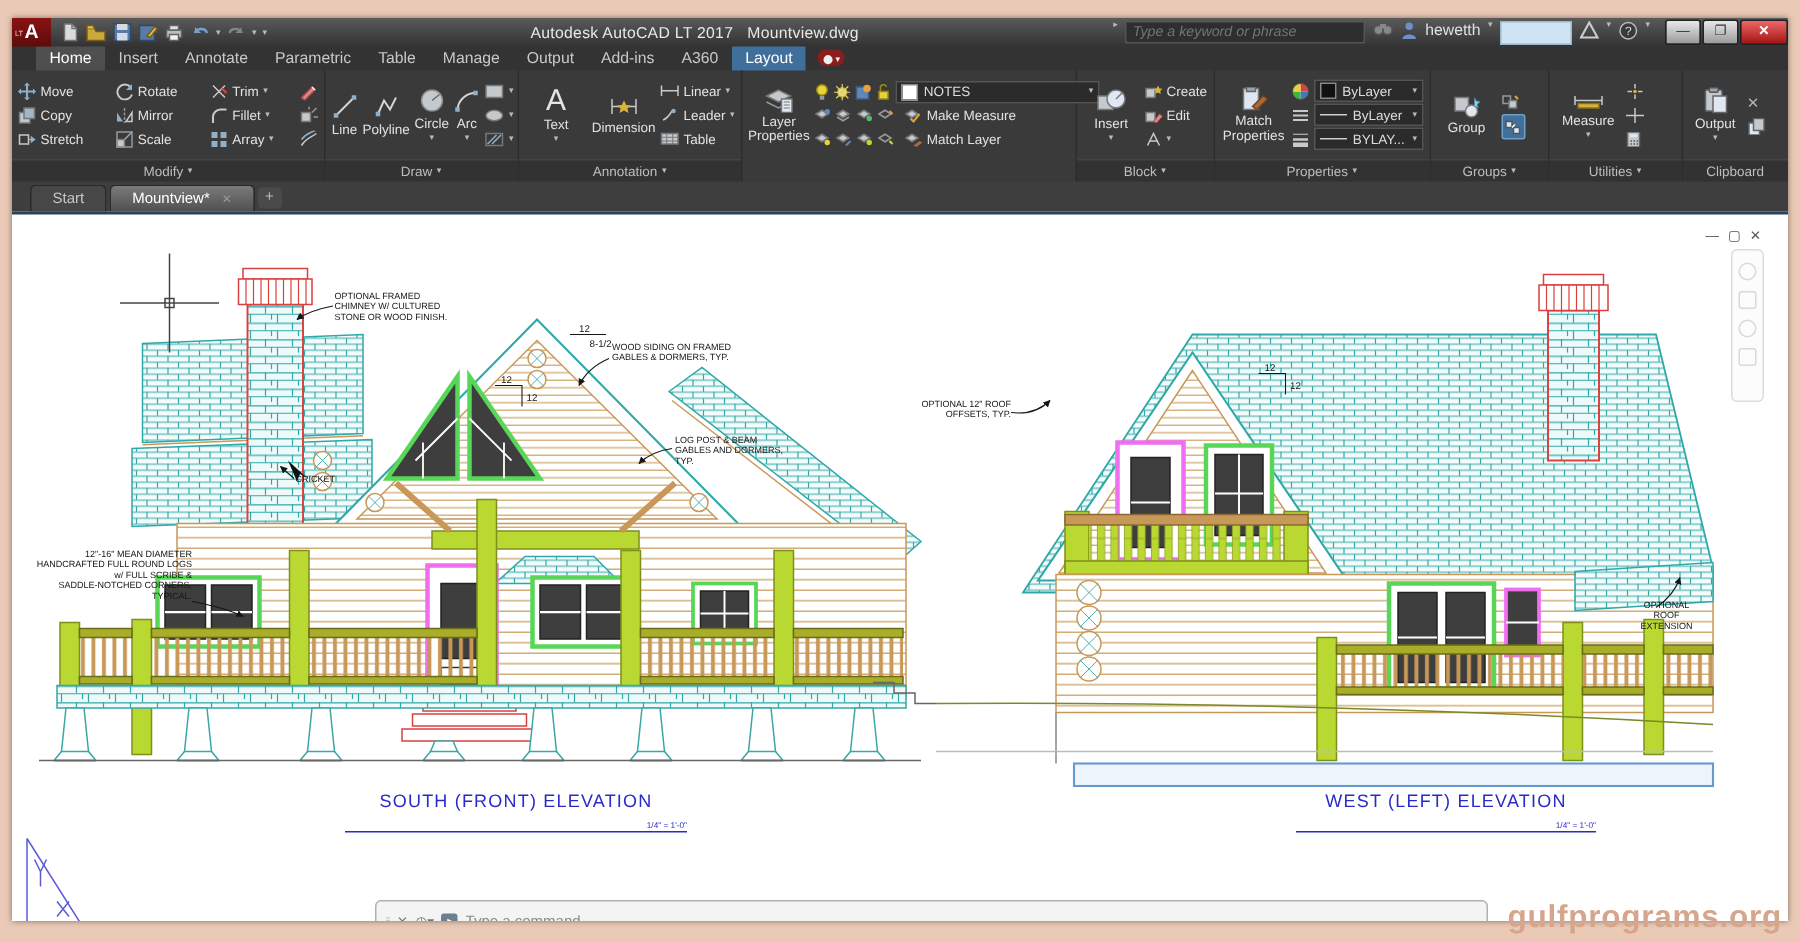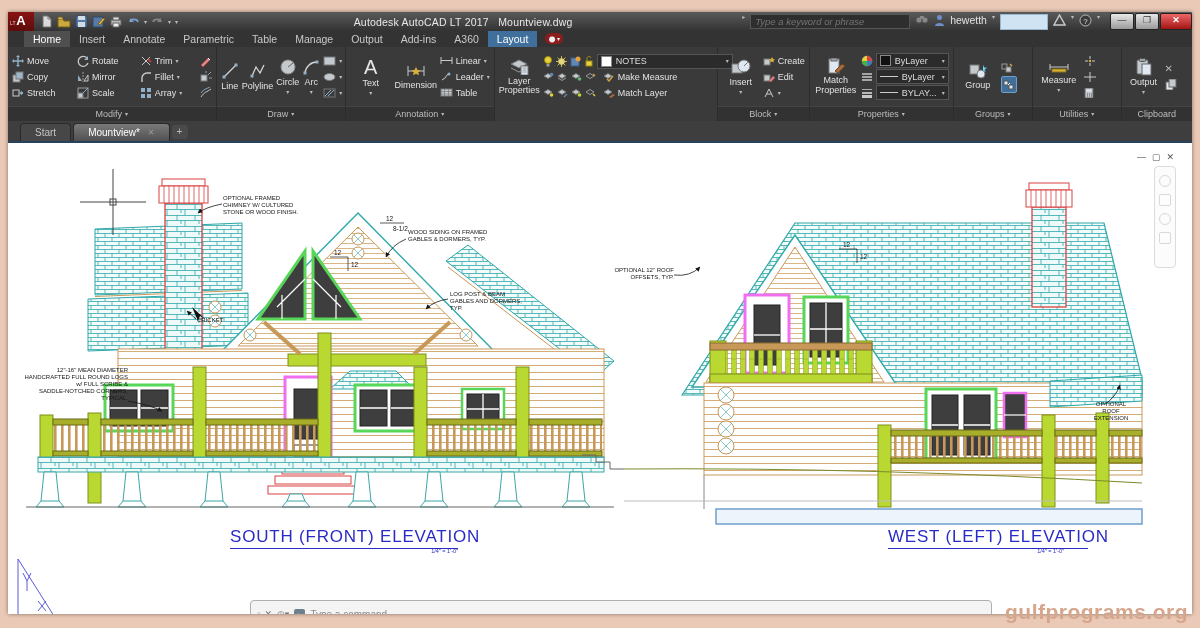--- a/index.html
+++ b/index.html
@@ -51,21 +51,21 @@
   .plus{width:16px;height:14px;background:#4a4a4a;border-radius:3px;color:#bbb;text-align:center;line-height:13px;font-size:10px;margin-bottom:2px}
 
   .sep-blue{height:8px;background:#fff;border-top:2px solid #27425c;border-bottom:3px solid #2d5f8a}
 
   
   .canvas{position:absolute;left:0;right:0;top:137px;bottom:0;background:#fff;overflow:hidden}
   .dwg{position:absolute;left:2px;top:0}
   .note{position:absolute;font-size:6px;line-height:7px;color:#161616;white-space:pre-line;letter-spacing:0}
   .note.r{text-align:right}
   .note.c{text-align:center}
-  .etitle{position:absolute;color:#2a2ac8;font-size:17px;letter-spacing:.8px;text-align:center;border-bottom:1.4px solid #2a2ac8;padding-bottom:1px;white-space:nowrap}
+  .etitle{position:absolute;color:#2a2ac8;font-size:12px;letter-spacing:.8px;text-align:center;border-bottom:1.4px solid #2a2ac8;padding-bottom:13px;white-space:nowrap}
   .escale{position:absolute;color:#2a2ac8;font-size:5.5px;text-align:right}
   .cwin{position:absolute;top:4px;right:18px;display:flex;gap:6px;color:#555;font-size:9px;line-height:9px}
   .navbar{position:absolute;right:16px;top:17px;width:20px;height:92px;border:1px solid #dcdcdc;border-radius:4px;background:#fcfcfc;display:flex;flex-direction:column;align-items:center;gap:7px;padding-top:8px}
   .navbar i{width:10px;height:10px;border:1px solid #d0d0d0;border-radius:50%;opacity:.8}
   .navbar i.sq{border-radius:2px}
   .cmdbar{position:absolute;left:242px;bottom:-14px;width:728px;height:26px;background:#f4f4f4;border:1px solid #b0b0b0;border-radius:4px;display:flex;align-items:center;gap:5px;padding:0 6px;font-size:10px;color:#8a8a8a}
   .cmdbar .grip{color:#b5b5b5;font-size:8px;letter-spacing:-1px}
   .cmdbar .cx{color:#777;font-size:9px}
   .cmdicon{width:11px;height:11px;background:#6e7f8d;border-radius:2px;color:#fff;font-size:7px;text-align:center;line-height:11px}
   .watermark{position:absolute;right:12px;bottom:4px;font-size:21px;font-weight:bold;color:#d6a68c;letter-spacing:.5px}
@@ -966,21 +966,21 @@
 TYPICAL.</div>
     <div class="note" style="left:189px;top:168px">CRICKET</div>
     <div class="note r" style="left:590px;top:118px;width:76px">OPTIONAL 12" ROOF
 OFFSETS, TYP.</div>
     <div class="note c" style="left:1080px;top:252px;width:46px">OPTIONAL
 ROOF
 EXTENSION</div>
 
     <div class="etitle" style="left:222px;top:378px;width:228px">SOUTH (FRONT) ELEVATION</div>
     <div class="escale" style="left:222px;top:399px;width:228px">1/4" = 1'-0"</div>
-    <div class="etitle" style="left:880px;top:378px;width:200px">WEST (LEFT) ELEVATION</div>
+    <div class="etitle" style="left:856px;top:378px;width:200px">WEST (LEFT) ELEVATION</div>
     <div class="escale" style="left:856px;top:399px;width:200px">1/4" = 1'-0"</div>
 
     <div class="cwin">
       <span>—</span>
       <span>▢</span>
       <span>✕</span>
     </div>
 
     <div class="navbar">
       <i></i>

